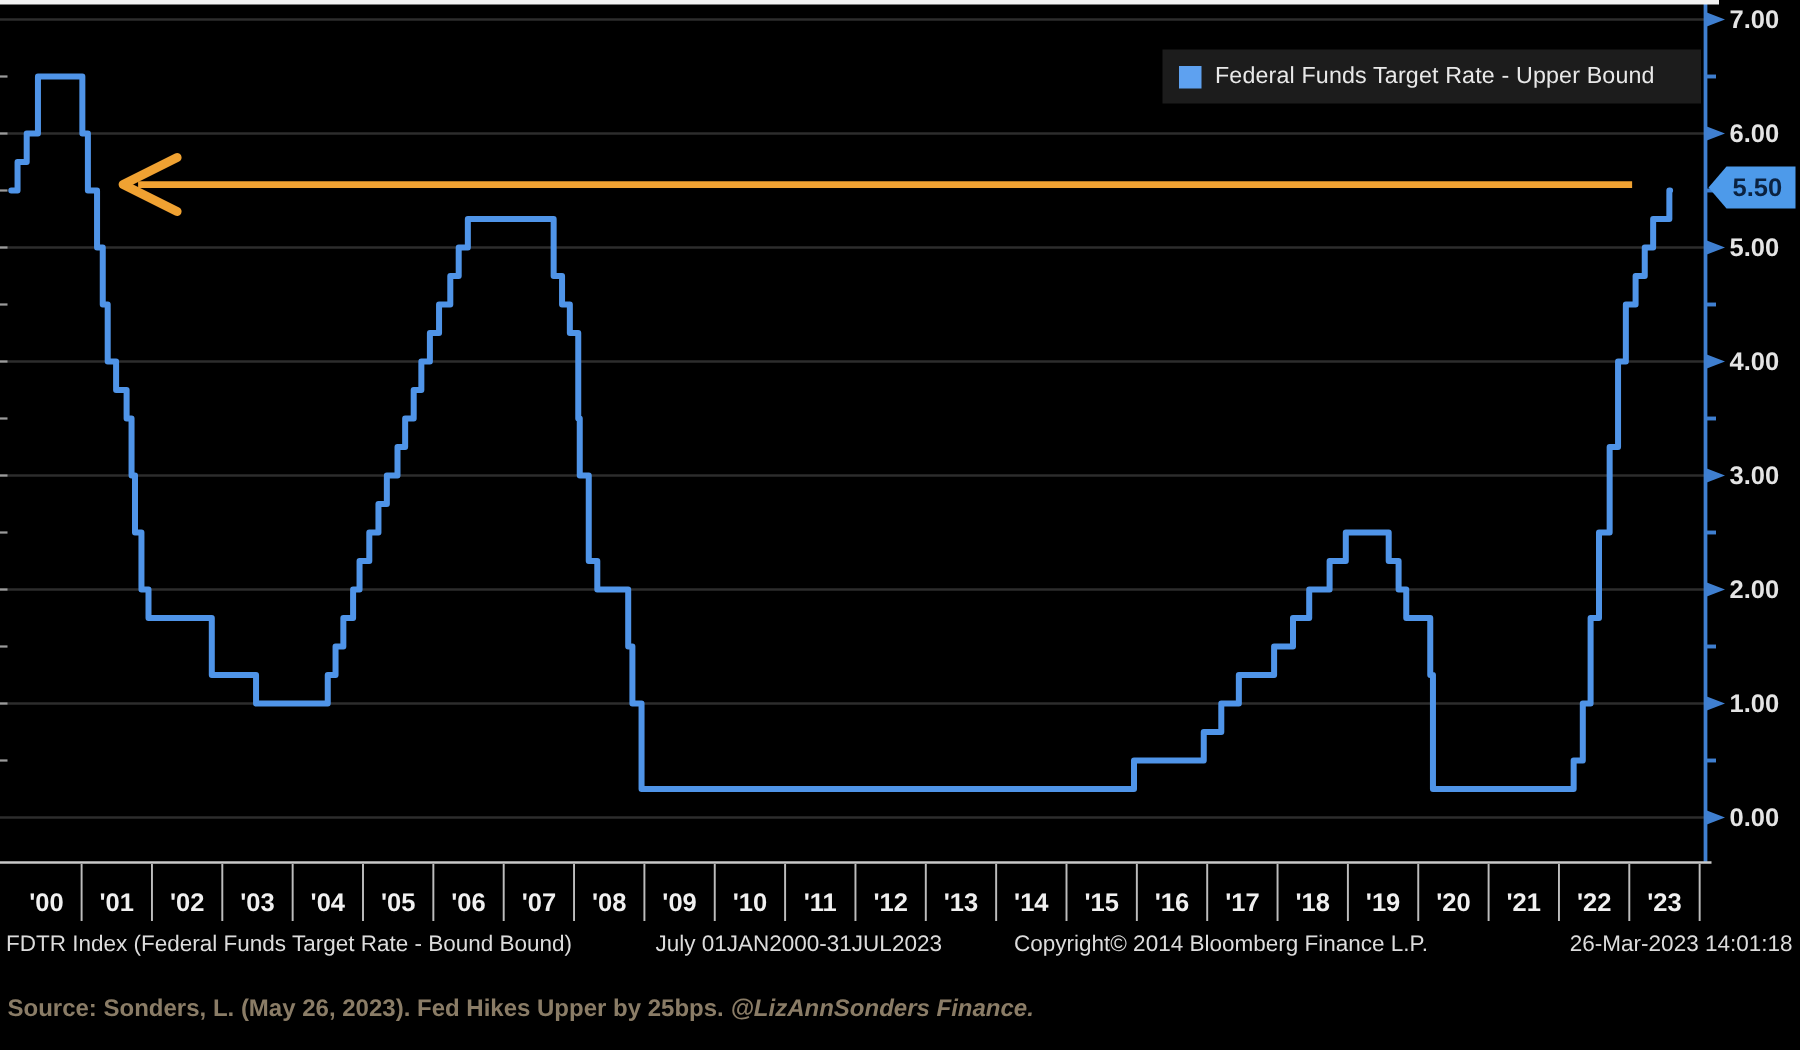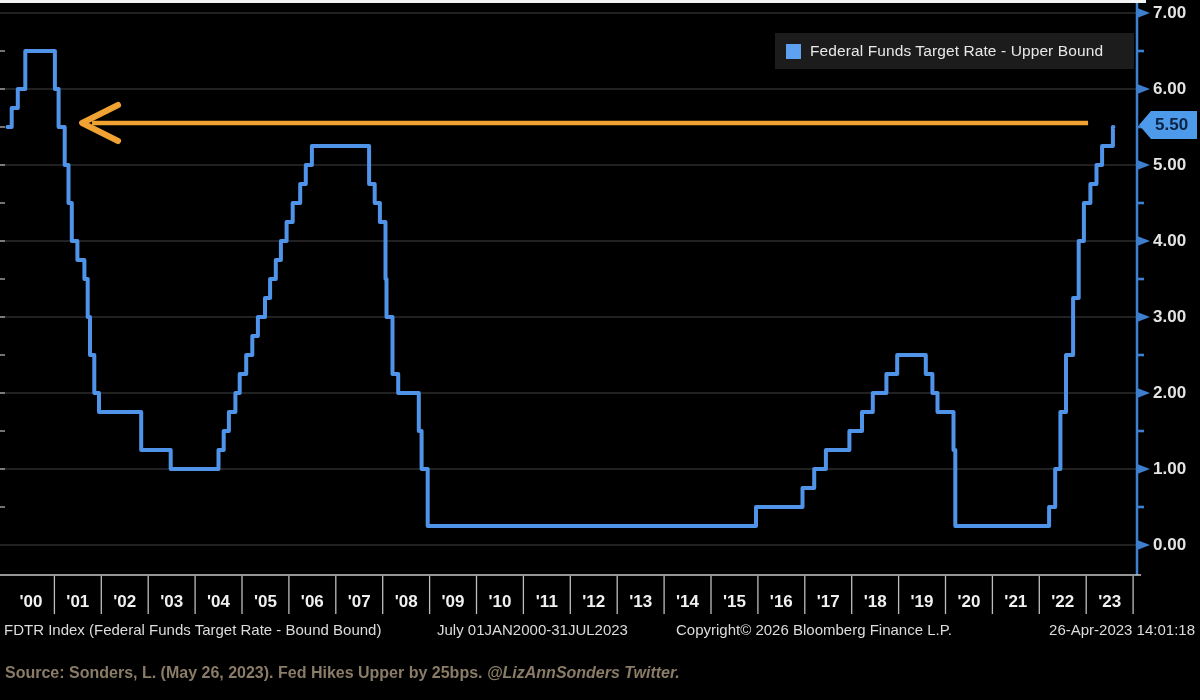--- a/index.html
+++ b/index.html
@@ -131,22 +131,22 @@
     </svg>
 
   <div class="legend">
     <span class="swatch" style="background: rgb(94, 161, 240);"></span>
     <span class="lbl">Federal Funds Target Rate - Upper Bound</span>
   </div>
 
   <div class="footer-row">
     <span class="f-instrument">FDTR Index (Federal Funds Target Rate - Bound Bound)</span>
     <span class="f-period">July 01JAN2000-31JUL2023</span>
-    <span class="f-copyright">Copyright© 2026 Bloomberg Finance L.P.</span>
-    <span class="f-time">26-Apr-2023 14:01:18</span>
+    <span class="f-copyright">Copyright© 2014 Bloomberg Finance L.P.</span>
+    <span class="f-time">26-Mar-2023 14:01:18</span>
   </div>
 
   <div class="source-row">
     <span>Source: Sonders, L. (May 26, 2023). </span>
     <span>Fed Hikes Upper by 25bps.</span>
-    <span class="it">  @LizAnnSonders Twitter.</span>
+    <span class="it">  @LizAnnSonders Finance.</span>
   </div>
 </div>
 
 </body></html>

